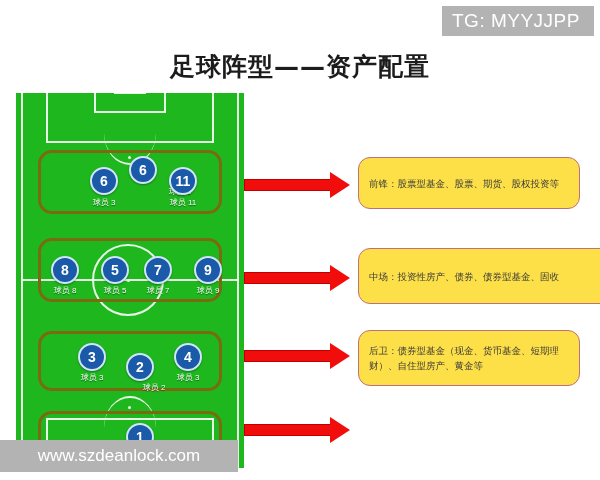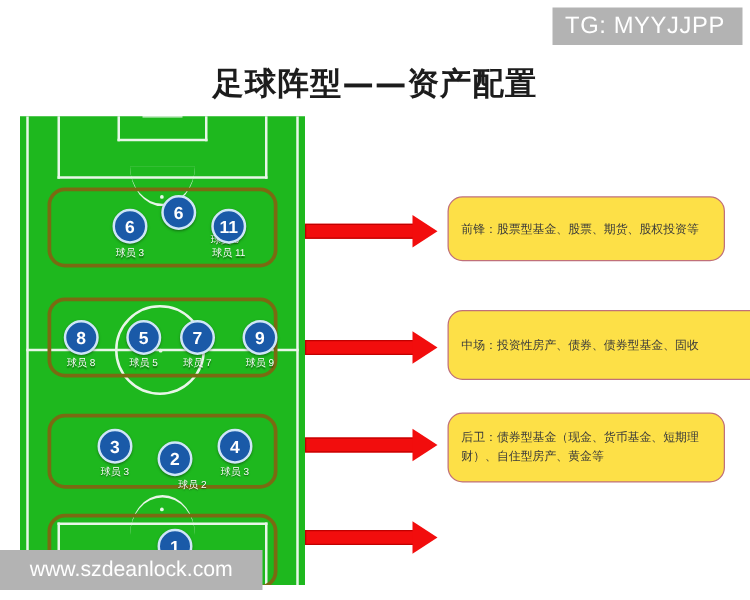--- a/index.html
+++ b/index.html
@@ -148,21 +148,21 @@
   }
   .card-text{
     color:#3a3a3a;
     font-size:9.5px;
     line-height:15px;
     font-family:"DejaVu Sans","Liberation Sans",sans-serif;
   }
 
   
   .watermark{
-    position:absolute;left:0;top:440px;width:210px;height:32px;
+    position:absolute;left:0;top:440px;width:238px;height:32px;
     background:#b3b3b3;color:#ffffff;
     font-size:17px;line-height:32px;text-align:center;
     letter-spacing:0px;
   }
 </style>
 </head>
 <body>
 
 <div class="stage">
 

